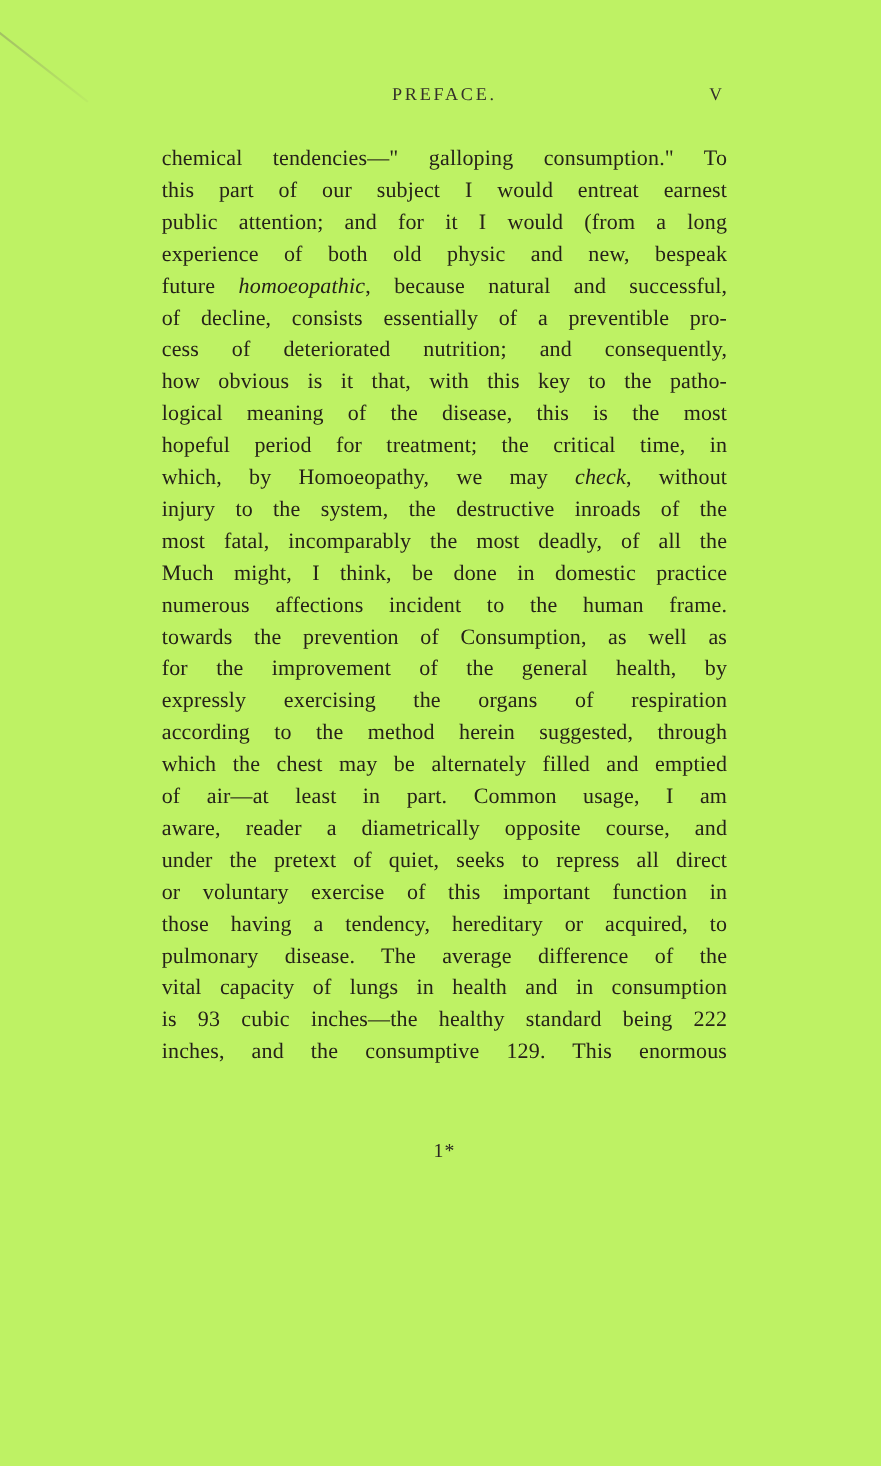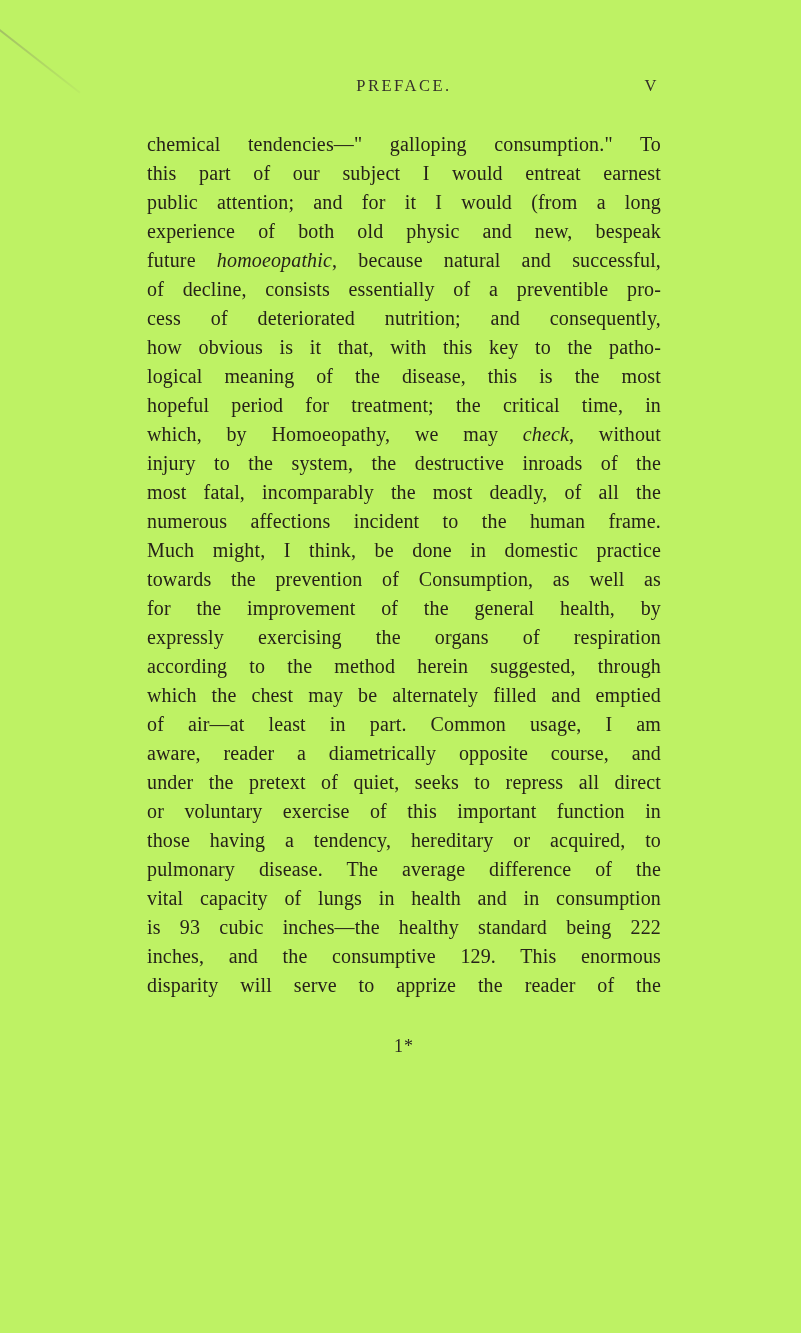--- a/index.html
+++ b/index.html
@@ -105,33 +105,32 @@
       <div class="line"><span>experience of both old physic and new, bespeak</span></div>
       <div class="line"><span>future </span><span class="italic">homoeopathic</span><span>, because natural and successful,</span></div>
       <div class="line"><span>of decline, consists essentially of a preventible pro-</span></div>
       <div class="line"><span>cess of deteriorated nutrition; and consequently,</span></div>
       <div class="line"><span>how obvious is it that, with this key to the patho-</span></div>
       <div class="line"><span>logical meaning of the disease, this is the most</span></div>
       <div class="line"><span>hopeful period for treatment; the critical time, in</span></div>
       <div class="line"><span>which, by Homoeopathy, we may </span><span class="italic">check</span><span>, without</span></div>
       <div class="line"><span>injury to the system, the destructive inroads of the</span></div>
       <div class="line"><span>most fatal, incomparably the most deadly, of all the</span></div>
+      <div class="line"><span>Much might, I think, be done in domestic practice</span></div>
       <div class="line"><span>numerous affections incident to the human frame.</span></div>
-      <div class="line"><span>Much might, I think, be done in domestic practice</span></div>
       <div class="line"><span>towards the prevention of Consumption, as well as</span></div>
       <div class="line"><span>for the improvement of the general health, by</span></div>
       <div class="line"><span>expressly exercising the organs of respiration</span></div>
       <div class="line"><span>according to the method herein suggested, through</span></div>
       <div class="line"><span>which the chest may be alternately filled and emptied</span></div>
       <div class="line"><span>of air—at least in part. Common usage, I am</span></div>
       <div class="line"><span>aware, reader a diametrically opposite course, and</span></div>
       <div class="line"><span>under the pretext of quiet, seeks to repress all direct</span></div>
       <div class="line"><span>or voluntary exercise of this important function in</span></div>
       <div class="line"><span>those having a tendency, hereditary or acquired, to</span></div>
       <div class="line"><span>pulmonary disease. The average difference of the</span></div>
       <div class="line"><span>vital capacity of lungs in health and in consumption</span></div>
       <div class="line"><span>is 93 cubic inches—the healthy standard being 222</span></div>
       <div class="line"><span>inches, and the consumptive 129. This enormous</span></div>
-      <div class="line"><span>disparity will serve to apprize the reader of the</span></div>
     </div>
 
   <div class="signature-mark">1*</div>
 </div>
 
 </body></html>

